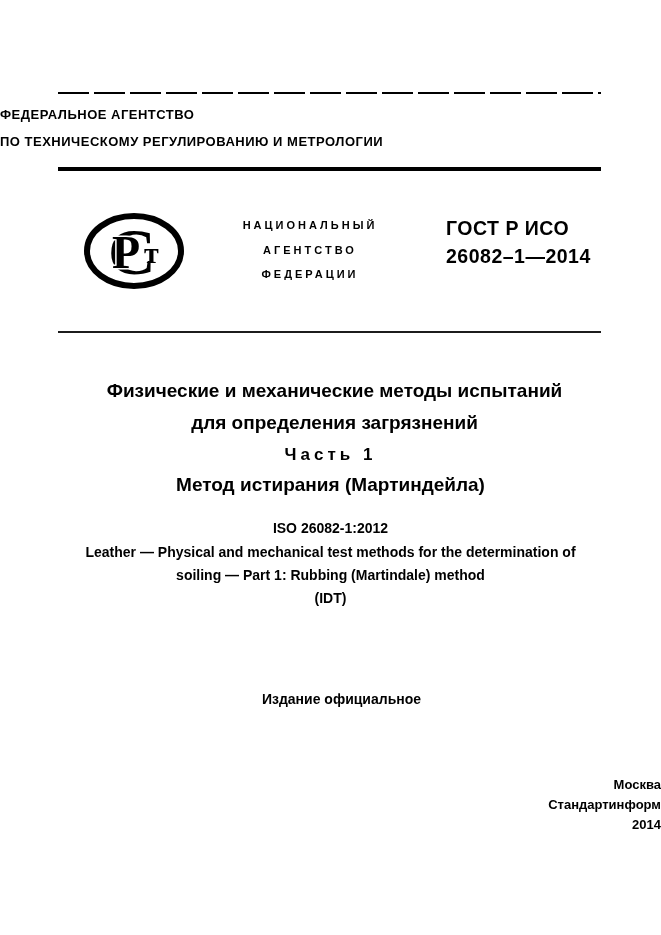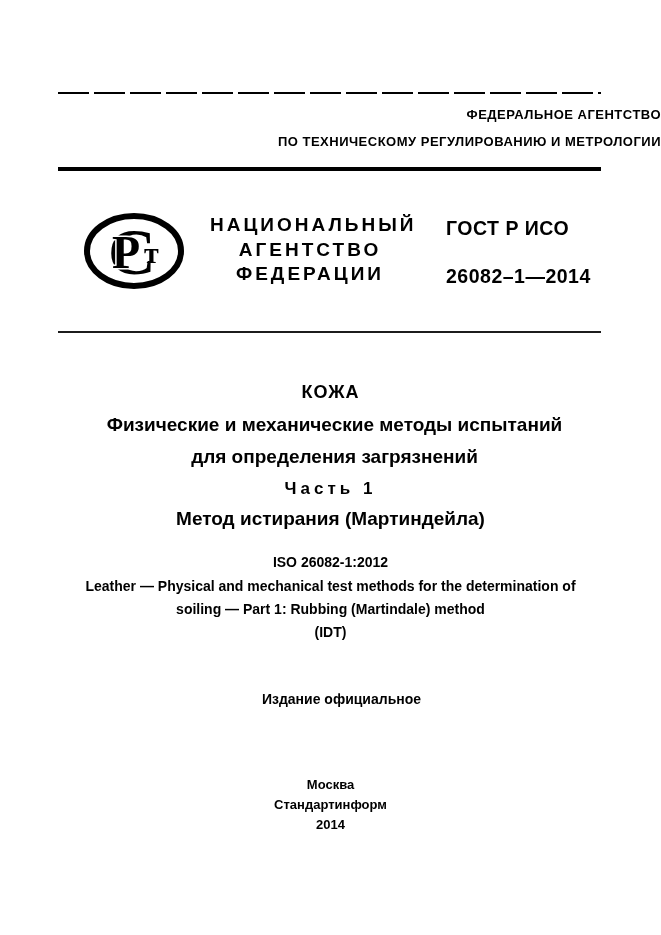--- a/index.html
+++ b/index.html
@@ -40,55 +40,55 @@
     top: 331px;
     height: 2px;
     background: #1c1c1c;
   }
   
   .agency {
     position: absolute;
     left: 0;
     right: 0;
     top: 101px;
-    text-align: right;
+    text-align: left;
     font-weight: bold;
     font-size: 13px;
     letter-spacing: 0.5px;
     line-height: 27px;
   }
   
   .logo {
     position: absolute;
     left: 82px;
     top: 211px;
     width: 104px;
     height: 80px;
   }
   .std-type {
     position: absolute;
     left: 210px;
     width: 200px;
     top: 213px;
     text-align: center;
     font-weight: bold;
-    font-size: 19px;
+    font-size: 11px;
     letter-spacing: 3px;
     line-height: 24.5px;
   }
   .designation {
     position: absolute;
     left: 446px;
     top: 216px;
     font-weight: bold;
     font-size: 19.5px;
     letter-spacing: 0.5px;
     line-height: 24px;
   }
-  .designation .line2 { margin-top: 24px; }
+  .designation .line2 { margin-top: 4px; }
   
   .title-block {
     position: absolute;
     left: 0;
     right: 0;
     top: 375px;
     text-align: center;
     font-weight: bold;
   }
   .t-subject { font-size: 18px; line-height: 34px; letter-spacing: 1px; }
@@ -107,21 +107,21 @@
     text-align: center;
     font-weight: bold;
     font-size: 14px;
     padding-left: 22px;
   }
   .imprint {
     position: absolute;
     left: 0;
     right: 0;
     top: 775px;
-    text-align: center;
+    text-align: right;
     font-weight: bold;
     font-size: 13px;
     line-height: 20px;
   }
 </style>
 </head>
 <body>
 
 <div class="page">
 
@@ -150,21 +150,20 @@
   </div>
 
   <div class="designation">
     <div class="line1">ГОСТ Р ИСО</div>
     <div class="line2">26082–1—2014</div>
   </div>
 
   <div class="thin-rule"></div>
 
   <div class="title-block">
-    <div class="t-subject">КОЖА</div>
     <div class="t-line">Физические и механические методы испытаний</div>
     <div class="t-line">для определения загрязнений</div>
     <div class="t-part">Часть 1</div>
     <div class="t-method">Метод истирания (Мартиндейла)</div>
     <div class="t-iso">ISO 26082-1:2012</div>
     <div class="t-eng">Leather — Physical and mechanical test methods for the determination of</div>
     <div class="t-eng">soiling — Part 1: Rubbing (Martindale) method</div>
     <div class="t-idt">(IDT)</div>
   </div>
 

